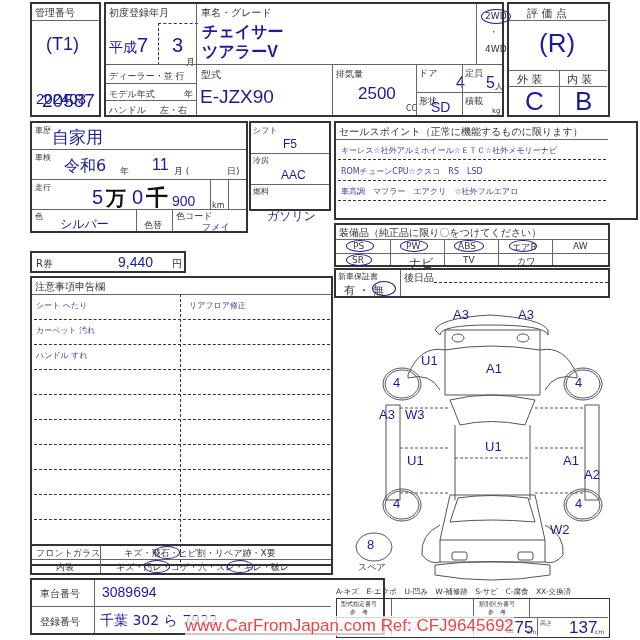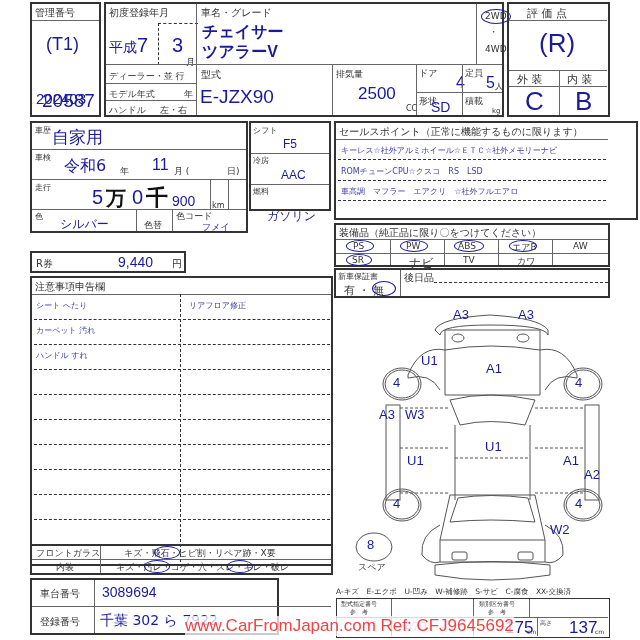--- a/index.html
+++ b/index.html
@@ -213,21 +213,21 @@
   <div class="vline" style="left:68px;top:0;height:27px;"></div>
   <div class="lbl" style="left:4px;top:1px;font-size:9px;">フロントガラス</div>
   <div class="lbl" style="left:92px;top:1px;font-size:9px;">キズ・飛石・ヒビ割・リペア跡・X要</div>
   <div class="circle" style="left:122px;top:0;width:26px;height:13px;"></div>
   <div class="lbl" style="left:24px;top:15px;font-size:9px;">内装</div>
   <div class="lbl" style="left:84px;top:15px;font-size:9px;">キズ・汚レ・コゲ・穴・スレ・キレ・破レ</div>
   <div class="circle" style="left:112px;top:14px;width:26px;height:13px;"></div>
   <div class="circle" style="left:195px;top:14px;width:26px;height:13px;"></div>
 </div>
 
-<div class="box" style="left:30px;top:578px;width:249px;height:57px;">
+<div class="box" style="left:30px;top:578px;width:355px;height:57px;">
   <div class="hline" style="left:0;top:26px;width:299px;"></div>
   <div class="vline" style="left:62px;top:0;height:53px;"></div>
   <div class="lbl" style="left:8px;top:7px;font-size:10px;">車台番号</div>
   <div class="val" style="left:70px;top:4px;font-size:14px;">3089694</div>
   <div class="lbl" style="left:8px;top:35px;font-size:10px;">登録番号</div>
   <div class="val" style="left:68px;top:32px;font-size:14px;font-family:'DejaVu Sans',sans-serif;">千葉 302 ら 7922</div>
 </div>
 
 <svg class="abs" style="left:340px;top:300px;" width="300" height="285" viewBox="0 0 300 285">
   <g fill="none" stroke="#555" stroke-width="1">

